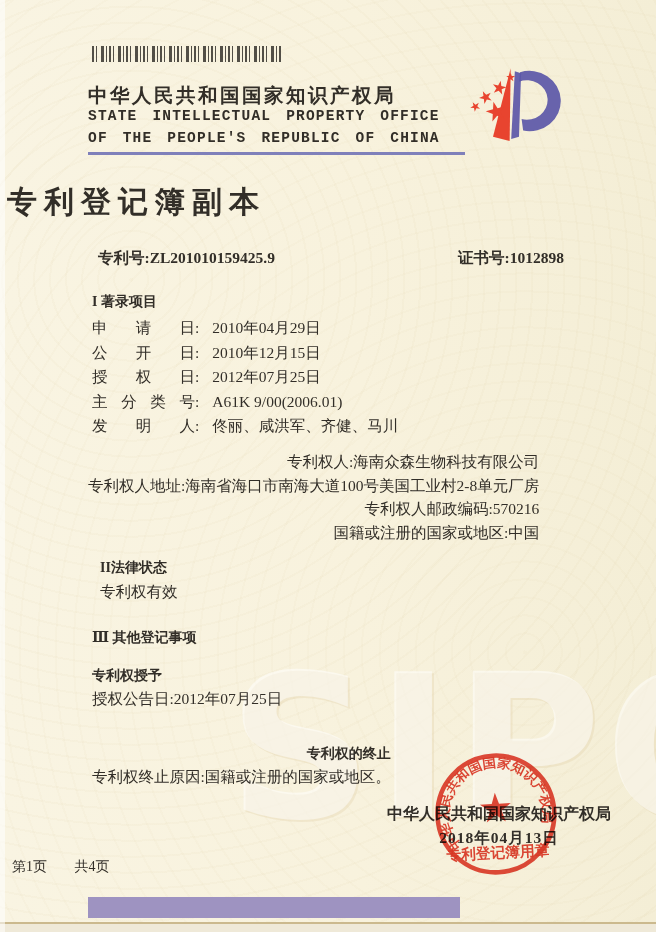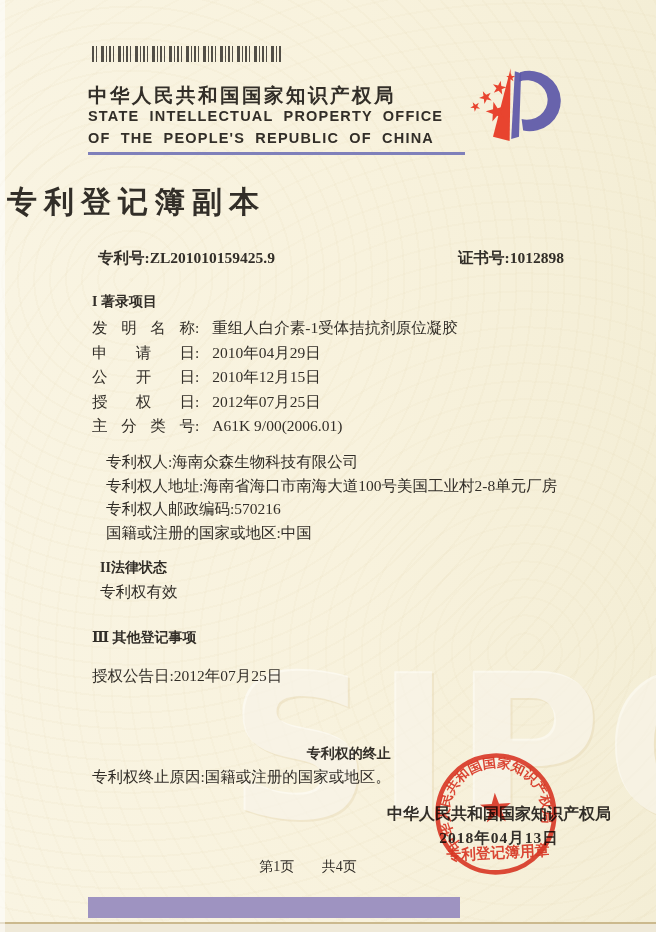--- a/index.html
+++ b/index.html
@@ -19,50 +19,50 @@
   .barcode{left:92px;top:46px;width:189px;height:16px;
         background:repeating-linear-gradient(90deg,
           #35322c 0 2px, transparent 2px 4px,
           #35322c 4px 5px, transparent 5px 9px,
           #35322c 9px 12px, transparent 12px 14px,
           #35322c 14px 15px, transparent 15px 17px);
         opacity:.85;}
   
   .hdr-cn{left:88px;top:82px;font-size:19.5px;font-weight:bold;letter-spacing:2.5px;white-space:nowrap;}
   .hdr-en{left:88px;font-size:14.5px;font-weight:bold;letter-spacing:1.2px;word-spacing:5px;
-        font-family:Liberation Sans, sans-serif;white-space:nowrap;}
+        font-family:Liberation Mono, monospace;white-space:nowrap;}
   .hdr-en1{top:108px;}
   .hdr-en2{top:130px;}
   .hdr-line{left:88px;top:152px;width:377px;height:2.5px;background:#7f80ba;}
   
   .logo{left:458px;top:64px;width:122px;height:104px;}
   
   .doc-title{left:0;right:0;top:182px;font-size:30px;font-weight:bold;
         letter-spacing:7px;text-indent:7px;}
   
   .numrow{left:92px;top:248px;width:466px;display:flex;justify-content:space-between;
         font-size:15.5px;font-weight:bold;margin-left:6px;}
   
   .h-bold{font-size:14px;font-weight:bold;white-space:nowrap;}
   .t-line{font-size:15.5px;white-space:nowrap;}
   .sec1-head{left:92px;top:293px;}
   .rows{left:92px;top:316px;line-height:24.6px;font-size:15.5px;}
   .row{white-space:nowrap;}
   .row-label{display:inline-block;width:103px;text-align:justify;text-align-last:justify;}
   .row-colon{display:inline-block;margin-right:13px;}
-  .holder{left:106px;top:450px;line-height:23.6px;font-size:15.5px;}
+  .holder{left:88px;top:450px;line-height:23.6px;font-size:15.5px;text-align:right;}
   .sec2{left:92px;top:556px;line-height:23.5px;margin-left:8px;}
   .sec2 .body{font-weight:normal;font-size:15.5px;}
   .sec3-head{left:92px;top:629px;}
   .grant{left:92px;top:664px;line-height:23px;}
   .term{left:92px;top:742px;line-height:23px;text-align:right;}
   .signoff{left:384px;top:802px;width:230px;text-align:center;line-height:23.5px;z-index:1;}
   .signoff .office{font-size:16px;font-weight:bold;white-space:nowrap;}
   .signoff .date{font-size:15.5px;font-weight:bold;letter-spacing:1px;}
-  .footer{left:0;right:40px;top:858px;text-align:center;font-size:14px;}
+  .footer{left:0;right:40px;top:858px;font-size:14px;}
   .footer span{margin:0 12px;}
   .color-bar{left:88px;top:897px;width:372px;height:21px;background:#9e93c1;}
   
   .watermark{left:228px;top:648px;font-size:200px;font-weight:bold;line-height:1;
         font-family:"DejaVu Sans","Liberation Sans",sans-serif;letter-spacing:4px;
         color:rgba(255,255,255,0.5);text-shadow:2px 2px 0 rgba(226,209,168,0.35);
         z-index:0;pointer-events:none;}
   .content{position:absolute;inset:0;z-index:1;}
   
   .seal{left:426px;top:750px;width:140px;height:132px;z-index:2;
@@ -105,42 +105,43 @@
     <div class="abs doc-title">专利登记簿副本</div>
 
     <div class="abs numrow">
       <span><span>专利号:</span><span>ZL201010159425.9</span></span>
       <span><span>证书号:</span><span>1012898</span></span>
     </div>
 
     <div class="abs h-bold sec1-head">I 著录项目</div>
 
     <div class="abs rows">
-      <div class="row"><span class="row-label">发明名称</span><span class="row-colon">:</span><span>重组人白介素-1受体拮抗剂原位凝胶</span></div>
       <div class="row"><span class="row-label">申请日</span><span class="row-colon">:</span><span>2010年04月29日</span></div>
       <div class="row"><span class="row-label">公开日</span><span class="row-colon">:</span><span>2010年12月15日</span></div>
       <div class="row"><span class="row-label">授权日</span><span class="row-colon">:</span><span>2012年07月25日</span></div>
       <div class="row"><span class="row-label">主分类号</span><span class="row-colon">:</span><span>A61K 9/00(2006.01)</span></div>
+      <div class="row"><span class="row-label">发明人</span><span class="row-colon">:</span><span>佟丽、咸洪军、齐健、马川</span></div>
     </div>
 
     <div class="abs holder">
       <div class="t-line">专利权人:海南众森生物科技有限公司</div>
       <div class="t-line">专利权人地址:海南省海口市南海大道100号美国工业村2-8单元厂房</div>
       <div class="t-line">专利权人邮政编码:570216</div>
       <div class="t-line">国籍或注册的国家或地区:中国</div>
     </div>
 
     <div class="abs sec2">
       <div class="h-bold">II法律状态</div>
       <div class="body t-line">专利权有效</div>
     </div>
 
     <div class="abs h-bold sec3-head">Ⅲ 其他登记事项</div>
 
     <div class="abs grant">
+      <div class="h-bold">专利权授予</div>
       <div class="t-line">授权公告日:2012年07月25日</div>
     </div>
 
     <div class="abs term">
       <div class="h-bold">专利权的终止</div>
       <div class="t-line">专利权终止原因:国籍或注册的国家或地区。</div>
     </div>
 
     <div class="abs signoff">
       <div class="office">中华人民共和国国家知识产权局</div>

